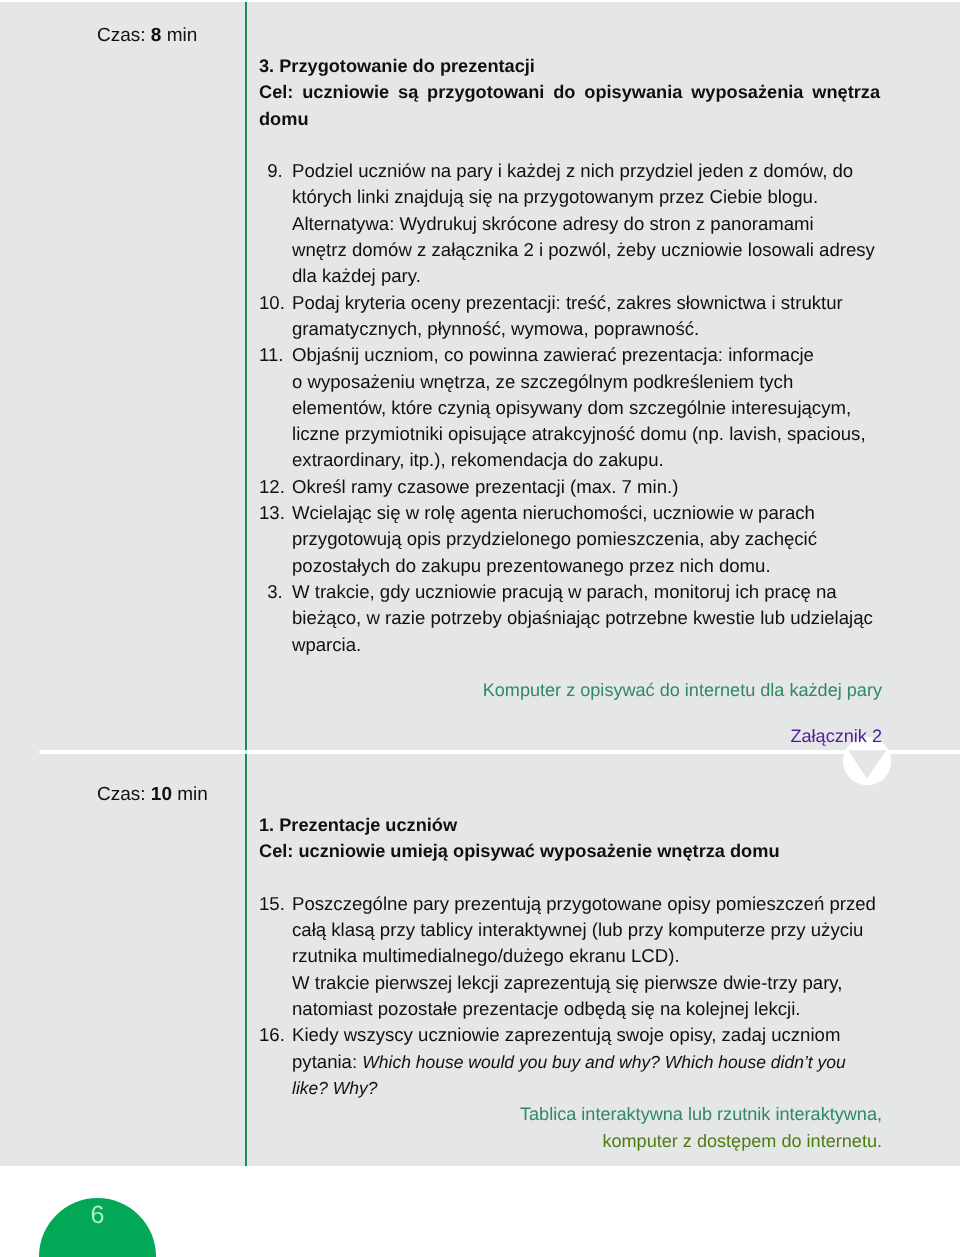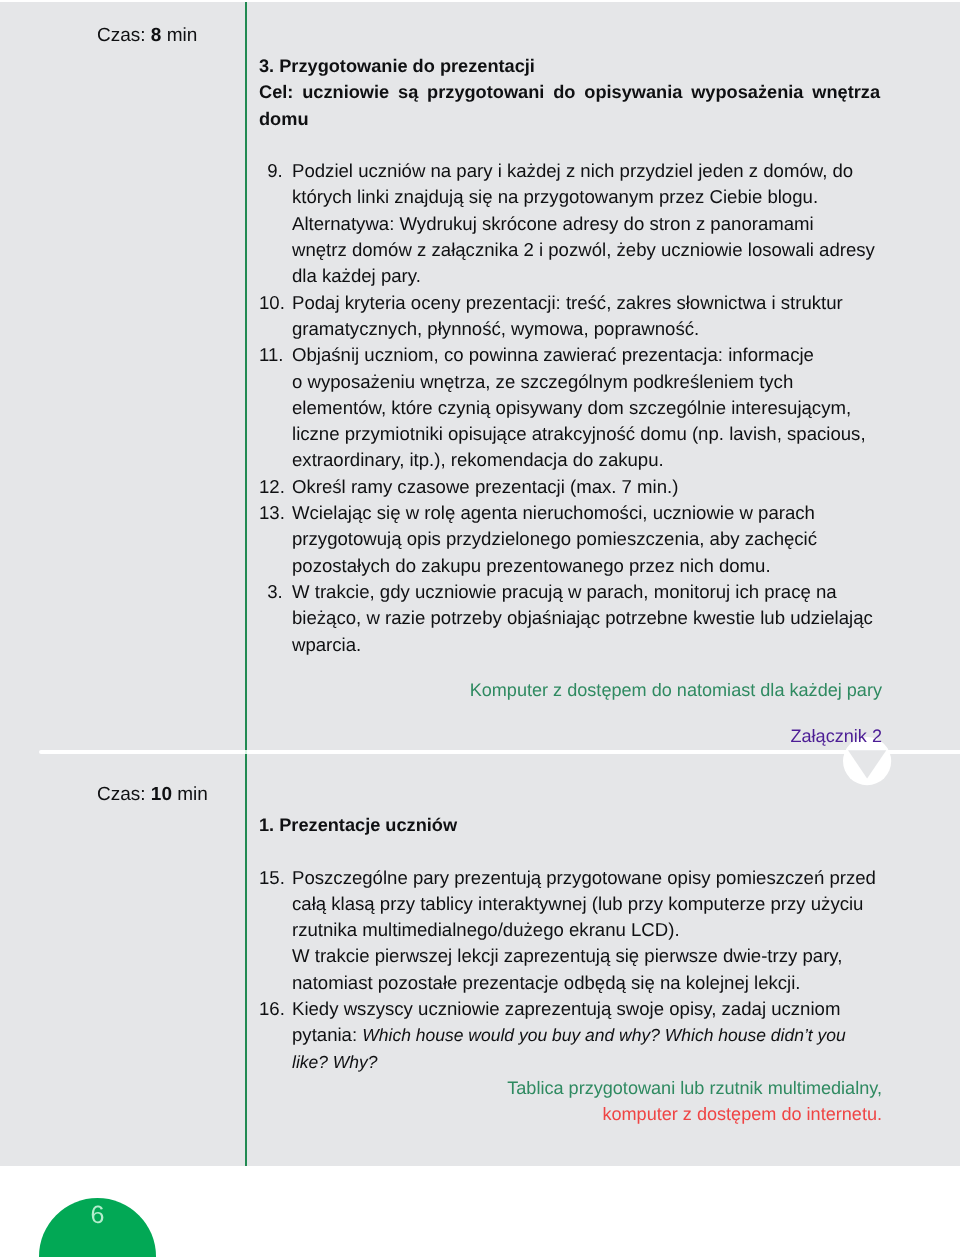--- a/index.html
+++ b/index.html
@@ -65,34 +65,35 @@
       <div class="spacer"></div>
       <ol class="steps">
           <li><span class="num">9.</span><span>Podziel uczniów na pary i każdej z nich przydziel jeden z domów, do<br>których linki znajdują się na przygotowanym przez Ciebie blogu.<br>Alternatywa: Wydrukuj skrócone adresy do stron z panoramami<br>wnętrz domów z załącznika 2 i pozwól, żeby uczniowie losowali adresy<br>dla każdej pary.</span></li>
           <li><span class="num">10.</span><span>Podaj kryteria oceny prezentacji: treść, zakres słownictwa i struktur<br>gramatycznych, płynność, wymowa, poprawność.</span></li>
           <li><span class="num">11.</span><span>Objaśnij uczniom, co powinna zawierać prezentacja: informacje<br>o wyposażeniu wnętrza, ze szczególnym podkreśleniem tych<br>elementów, które czynią opisywany dom szczególnie interesującym,<br>liczne przymiotniki opisujące atrakcyjność domu (np. lavish, spacious,<br>extraordinary, itp.), rekomendacja do zakupu.</span></li>
           <li><span class="num">12.</span><span>Określ ramy czasowe prezentacji (max. 7 min.)</span></li>
           <li><span class="num">13.</span><span>Wcielając się w rolę agenta nieruchomości, uczniowie w parach<br>przygotowują opis przydzielonego pomieszczenia, aby zachęcić<br>pozostałych do zakupu prezentowanego przez nich domu.</span></li>
           <li><span class="num">3.</span><span>W trakcie, gdy uczniowie pracują w parach, monitoruj ich pracę na<br>bieżąco, w razie potrzeby objaśniając potrzebne kwestie lub udzielając<br>wparcia.</span></li>
         </ol>
       <div class="notes">
-          <div class="green right notegap" style="color: rgb(47, 138, 97);">Komputer z dostępem do natomiast dla każdej pary</div>
+          <div class="green right notegap" style="color: rgb(47, 138, 97);">Komputer z opisywać do internetu dla każdej pary</div>
           <div class="green right notegap" style="color: #4c1d95;">Załącznik 2</div>
         </div>
     </div>
   </div>
 
   <div class="sect" id="sect1" style="top:783px">
     <div class="timecol" style="color: rgb(15, 16, 18);"><span>Czas: </span><b>10</b><span> min</span></div>
     <div class="body" style="color: rgb(15, 16, 18);">
       <div class="hd">1. Prezentacje uczniów</div>
+      <div class="hd">Cel: uczniowie umieją opisywać wyposażenie wnętrza domu</div>
       <div class="spacer"></div>
       <ol class="steps">
           <li><span class="num">15.</span><span>Poszczególne pary prezentują przygotowane opisy pomieszczeń przed<br>całą klasą przy tablicy interaktywnej (lub przy komputerze przy użyciu<br>rzutnika multimedialnego/dużego ekranu LCD).<br>W trakcie pierwszej lekcji zaprezentują się pierwsze dwie-trzy pary,<br>natomiast pozostałe prezentacje odbędą się na kolejnej lekcji.</span></li>
           <li><span class="num">16.</span><span>Kiedy wszyscy uczniowie zaprezentują swoje opisy, zadaj uczniom<br>pytania: <em>Which house would you buy and why? Which house didn’t you</em><br><em>like? Why?</em></span></li>
         </ol>
       <div class="notes">
-          <div class="green right" style="color: rgb(47, 138, 97);">Tablica przygotowani lub rzutnik multimedialny,</div>
-          <div class="green right" style="color: #ef4444; text-align: right;">komputer z dostępem do internetu.</div>
+          <div class="green right" style="color: rgb(47, 138, 97);">Tablica interaktywna lub rzutnik interaktywna,</div>
+          <div class="green right" style="color: #4d7c0f; text-align: right;">komputer z dostępem do internetu.</div>
         </div>
     </div>
   </div>
 </div>
 
 </body></html>

